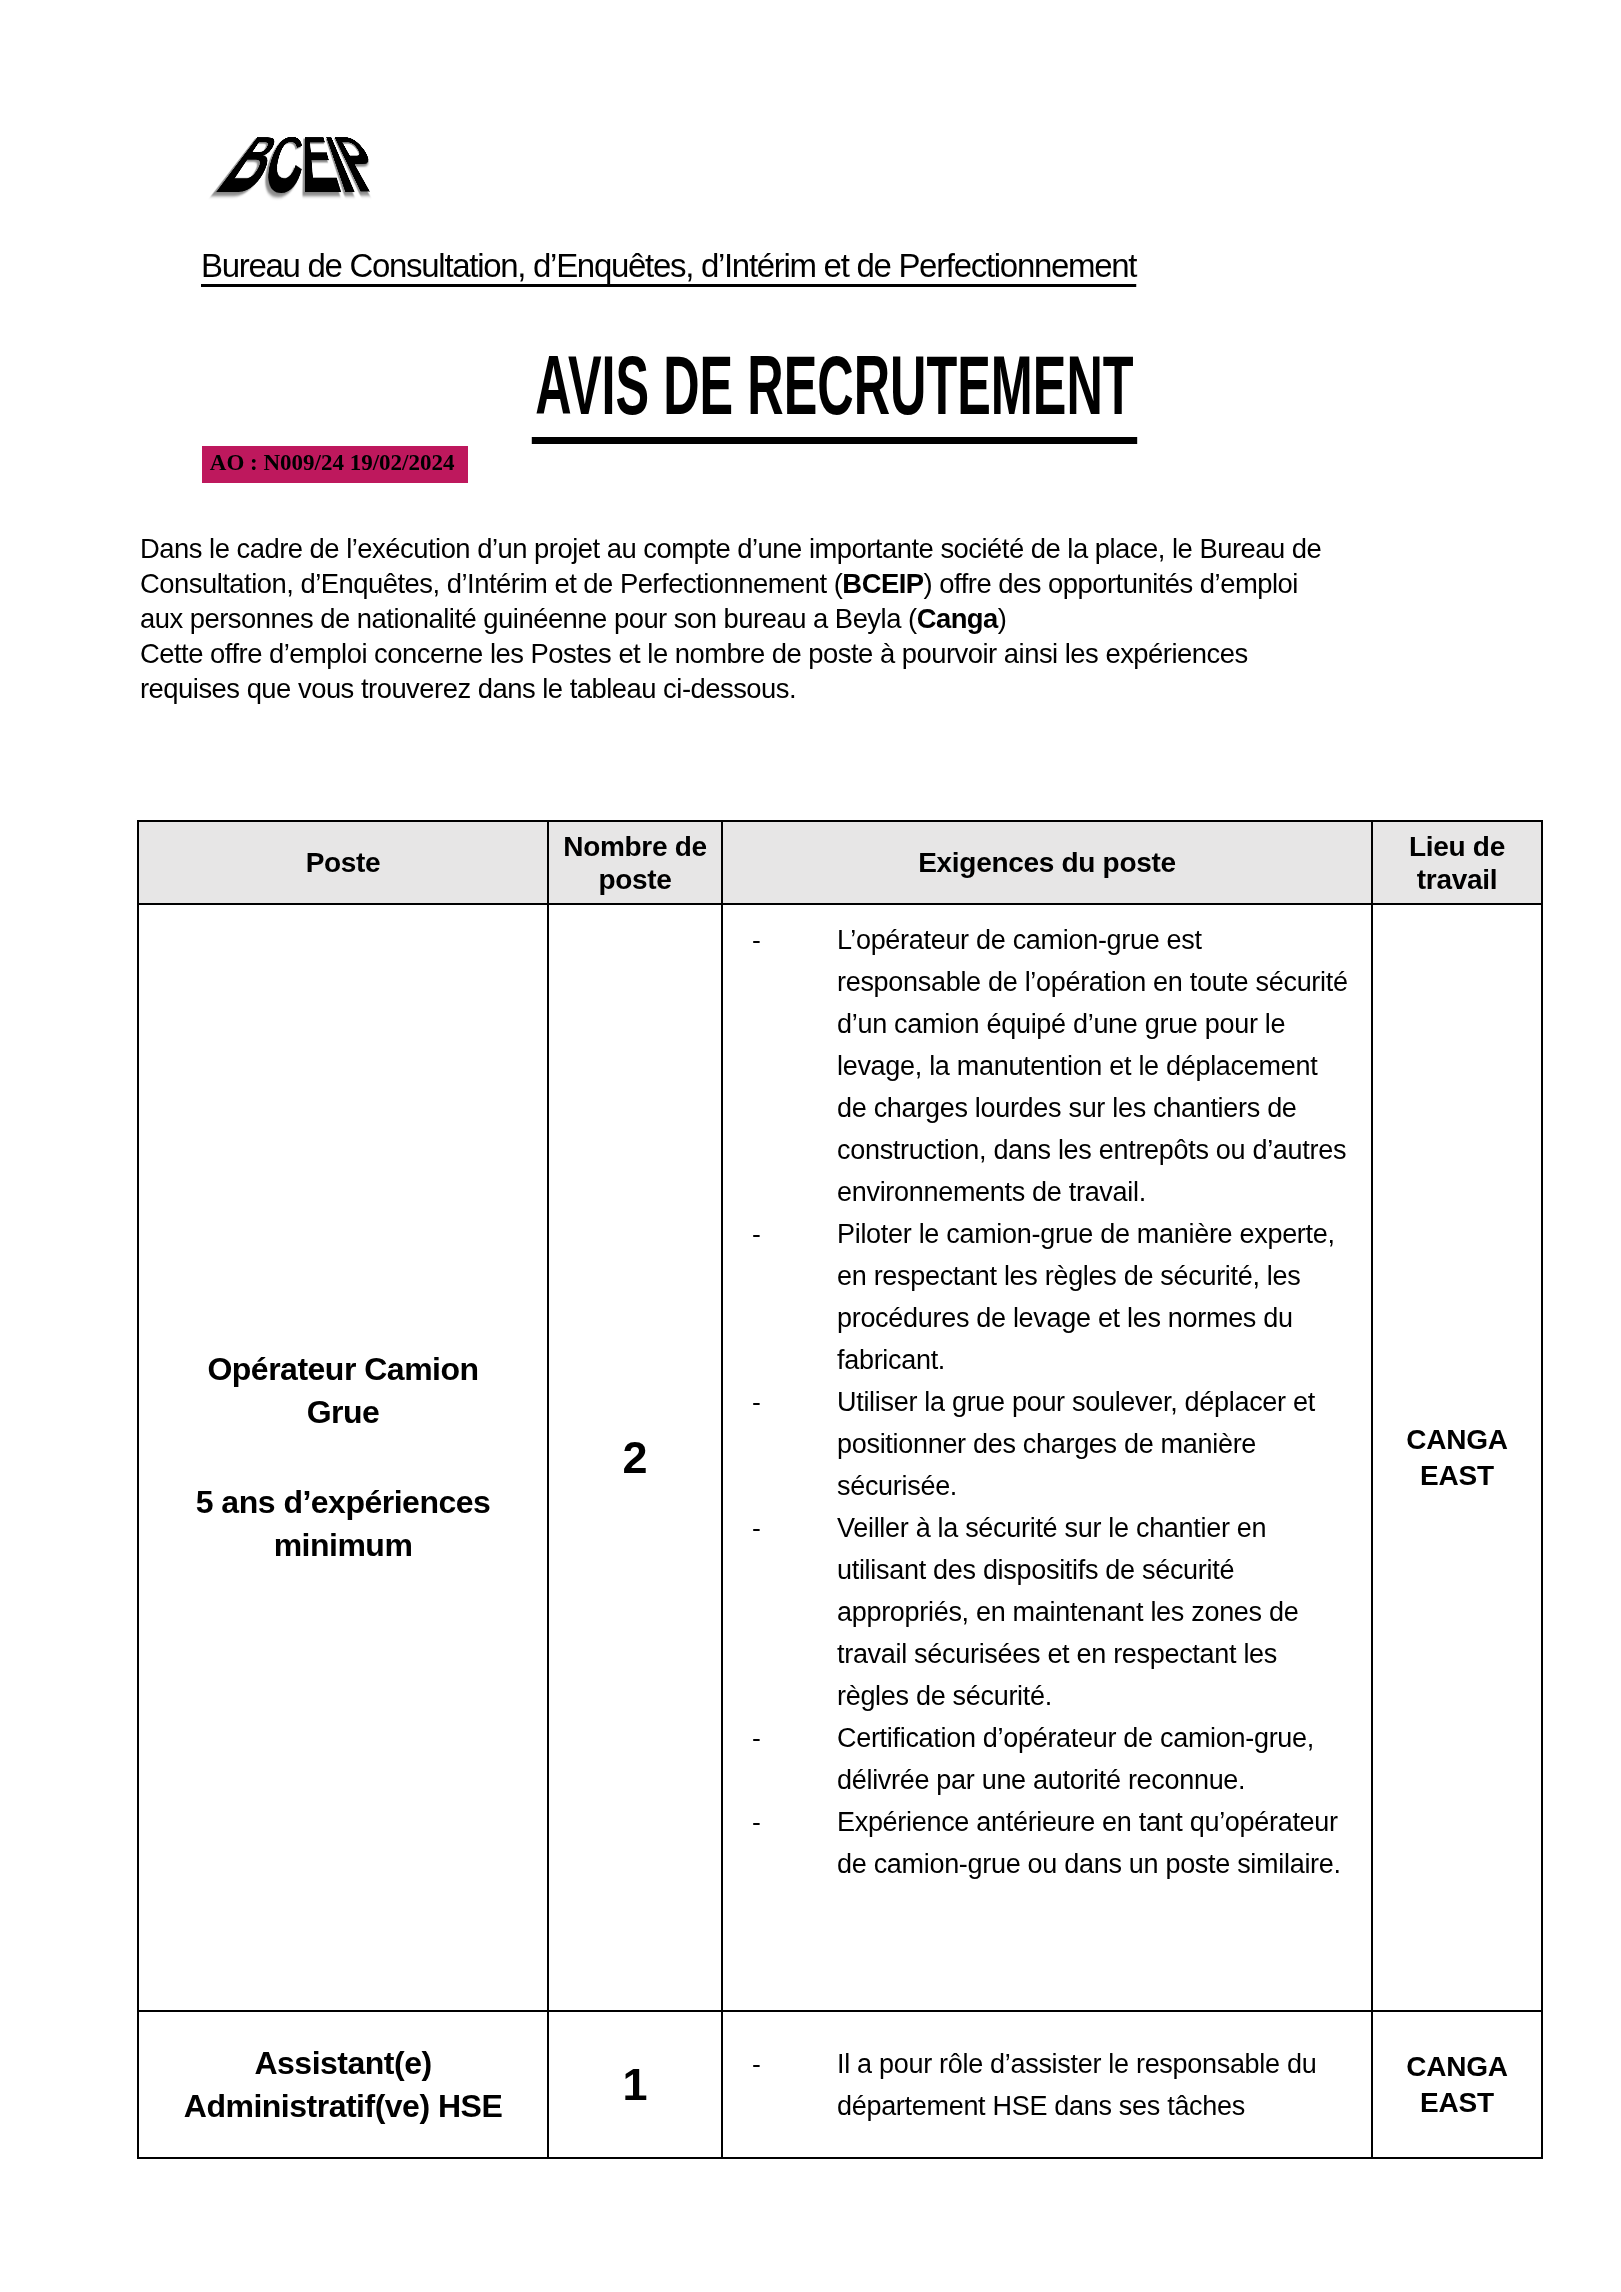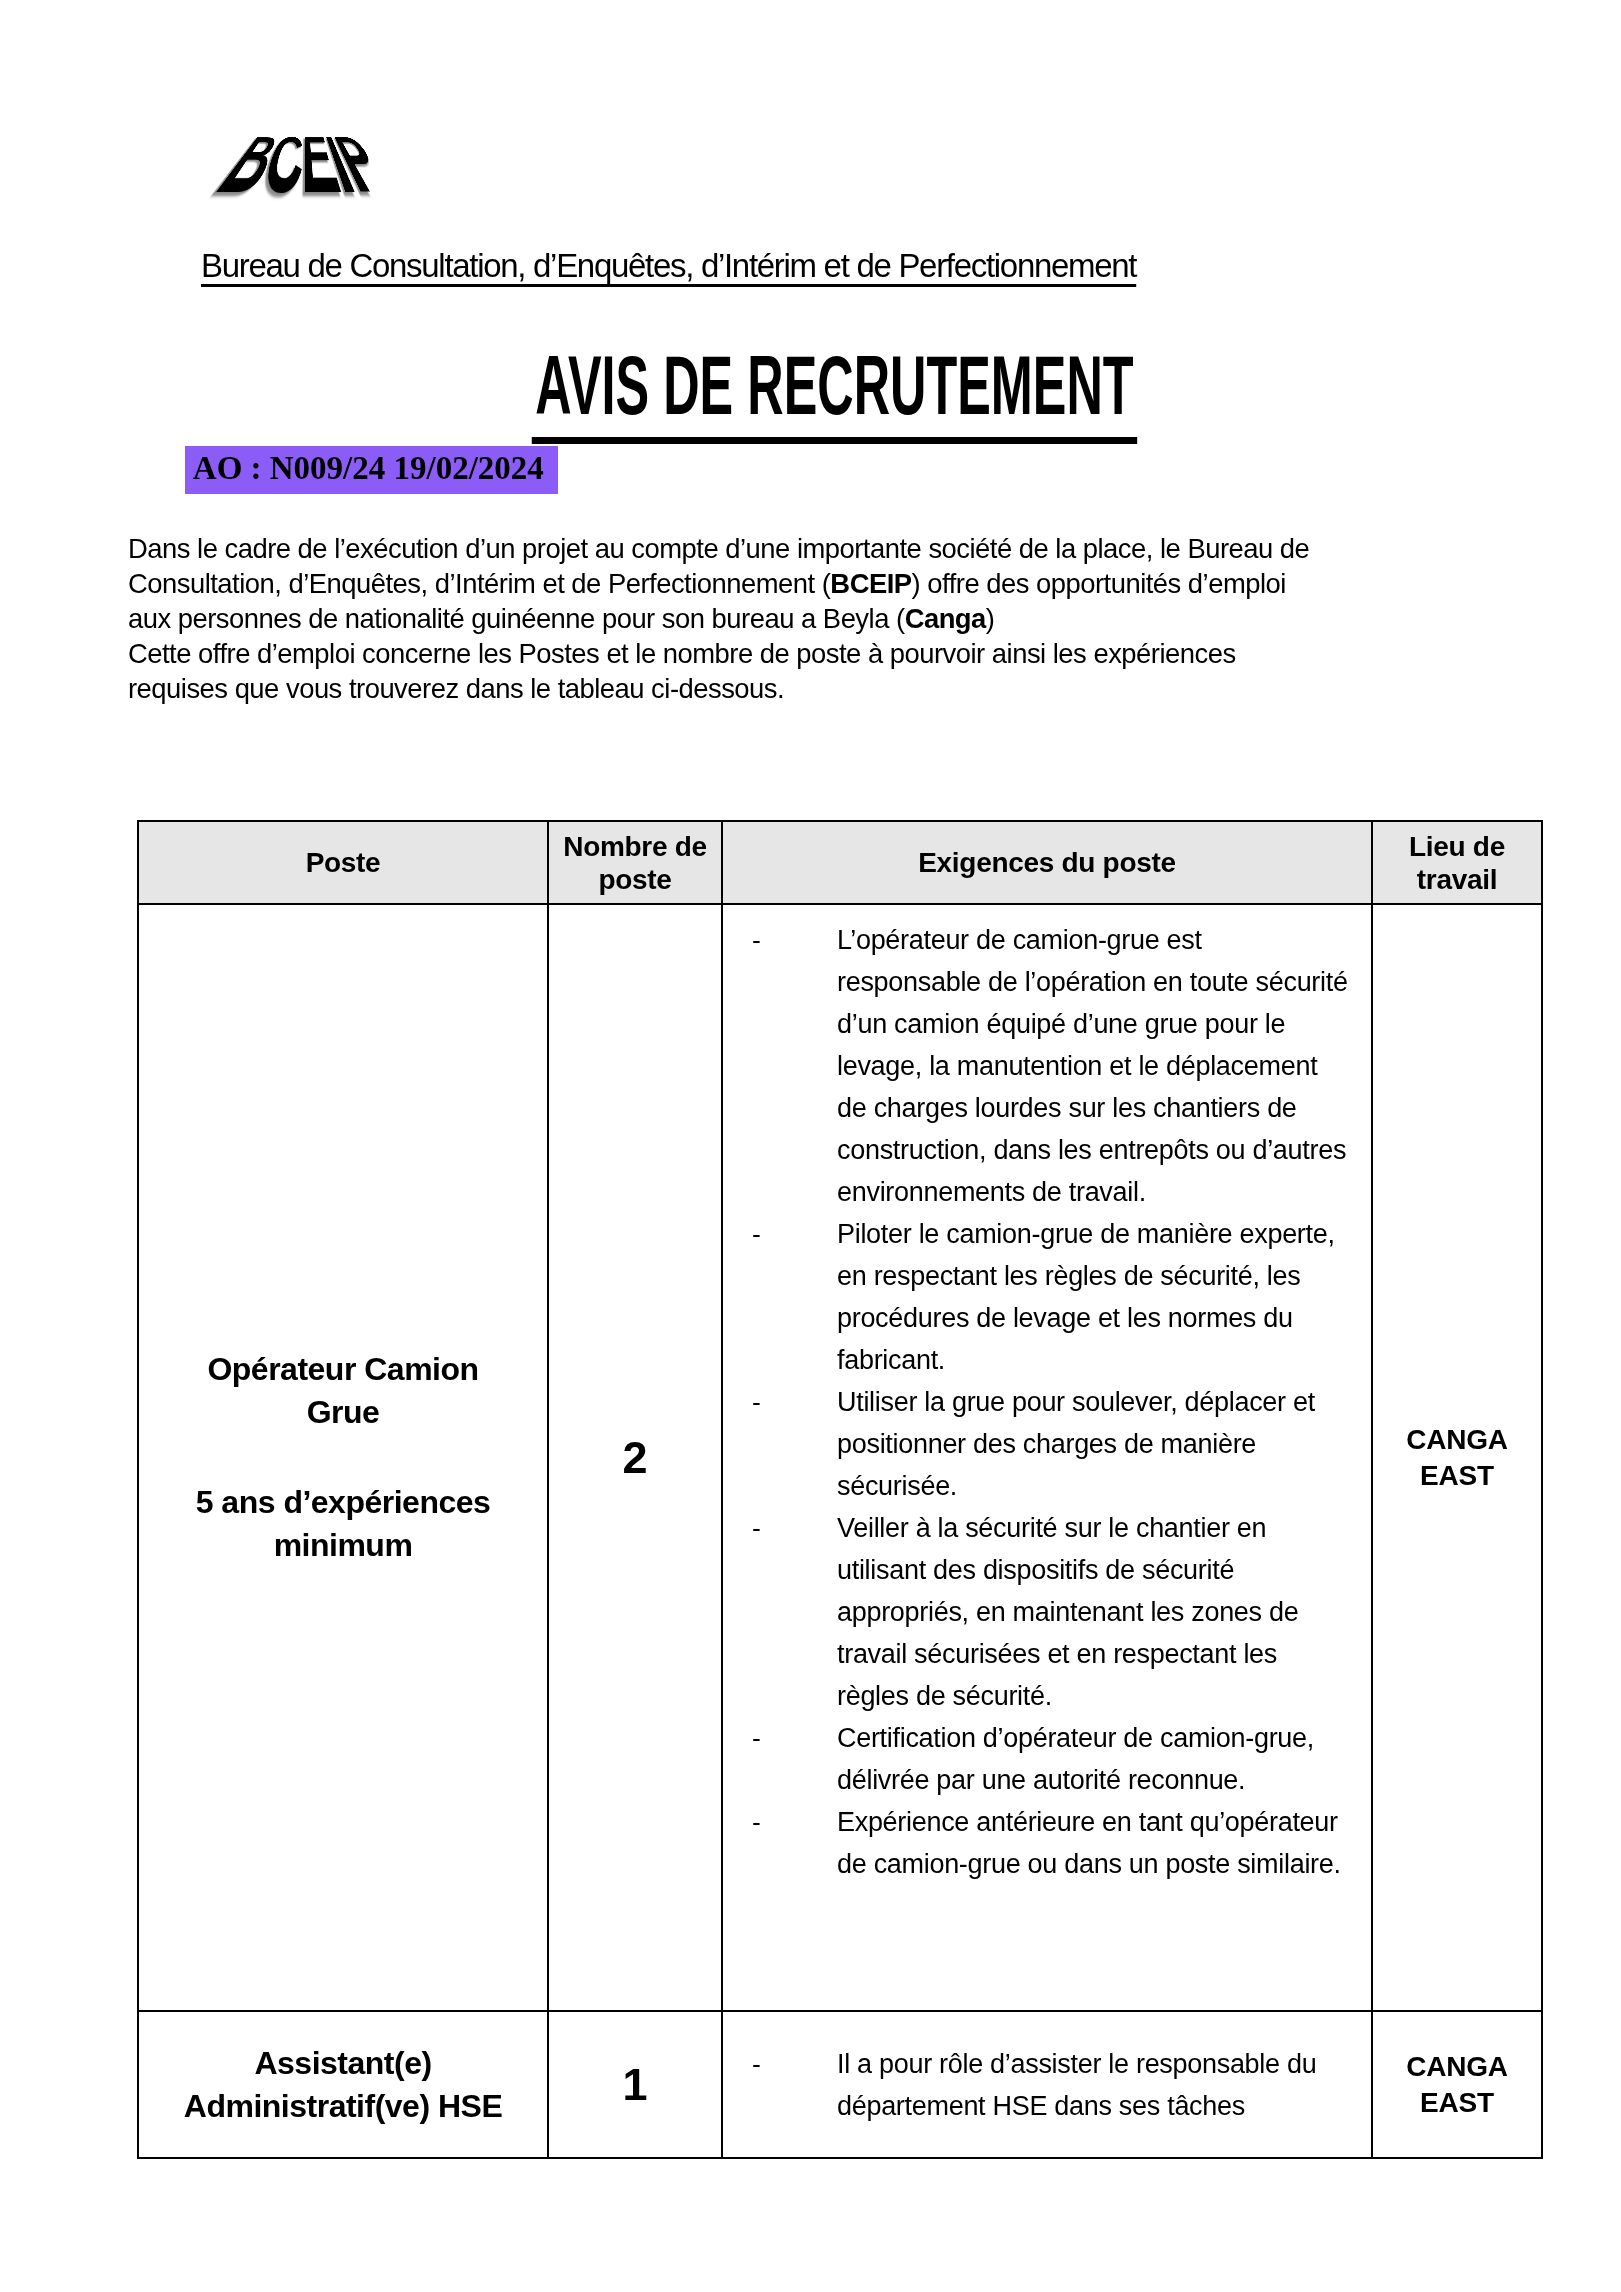--- a/index.html
+++ b/index.html
@@ -40,31 +40,31 @@
     display:inline-block;
     font-size:84px; font-weight:bold; line-height:1;
     padding:0 5.9px 9.8px 5.9px;
     border-bottom:7.8px solid #000;
     transform:scaleX(0.60); transform-origin:50% 50%;
     white-space:nowrap;
   }
 
   
   .ao-ref {
-    position:absolute; top:446px; left:185px;
-    background:#8b5cf6;
+    position:absolute; top:446px; left:202px;
+    background:#be185d;
     font-family:"Liberation Serif", serif;
-    font-size:33px; font-weight:bold;
+    font-size:23px; font-weight:bold;
     padding:3.9px 13.7px 6.9px 7.8px;
     white-space:nowrap;
   }
 
   
   .intro {
-    position:absolute; top:531px; left:128px; width:1196px;
+    position:absolute; top:531px; left:140px; width:1196px;
     font-size:27.4px; line-height:35px; letter-spacing:-0.5px;
   }
   .intro .b { font-weight:bold; }
 
   
   table.recruit {
     position:absolute; top:820px; left:137px;
     width:1404px;
     border-collapse:collapse; table-layout:fixed;
     border:2.9px solid #000;

